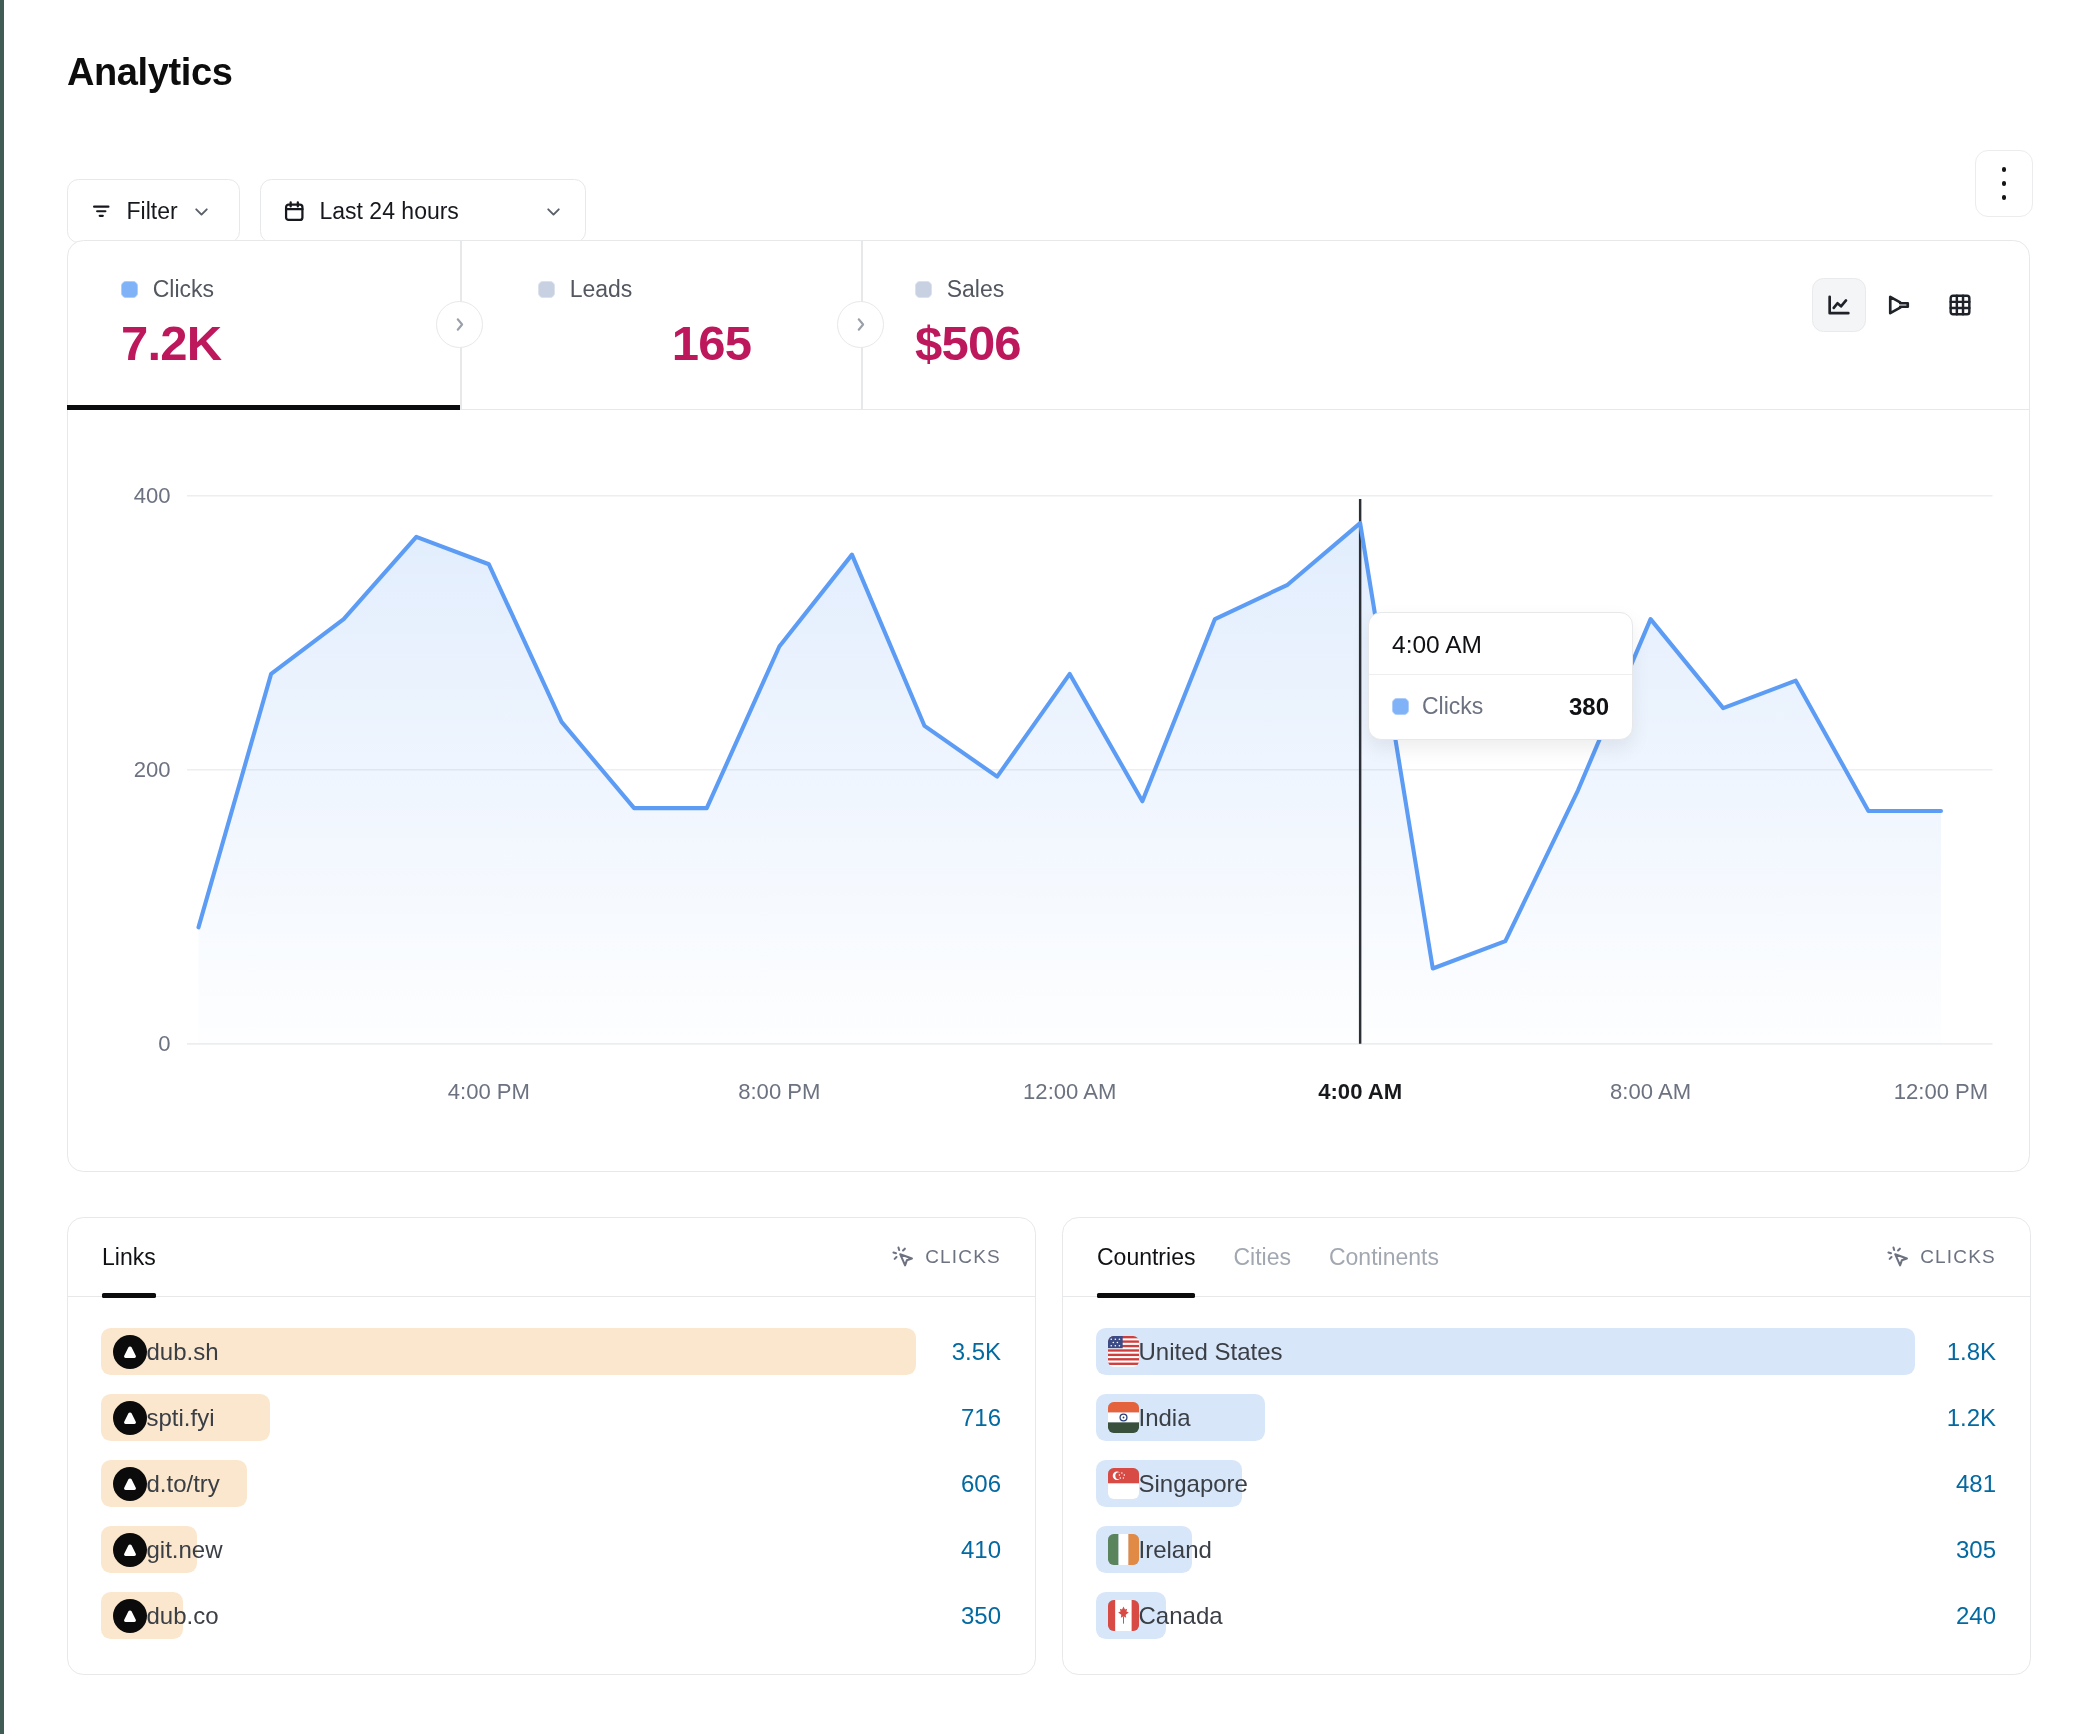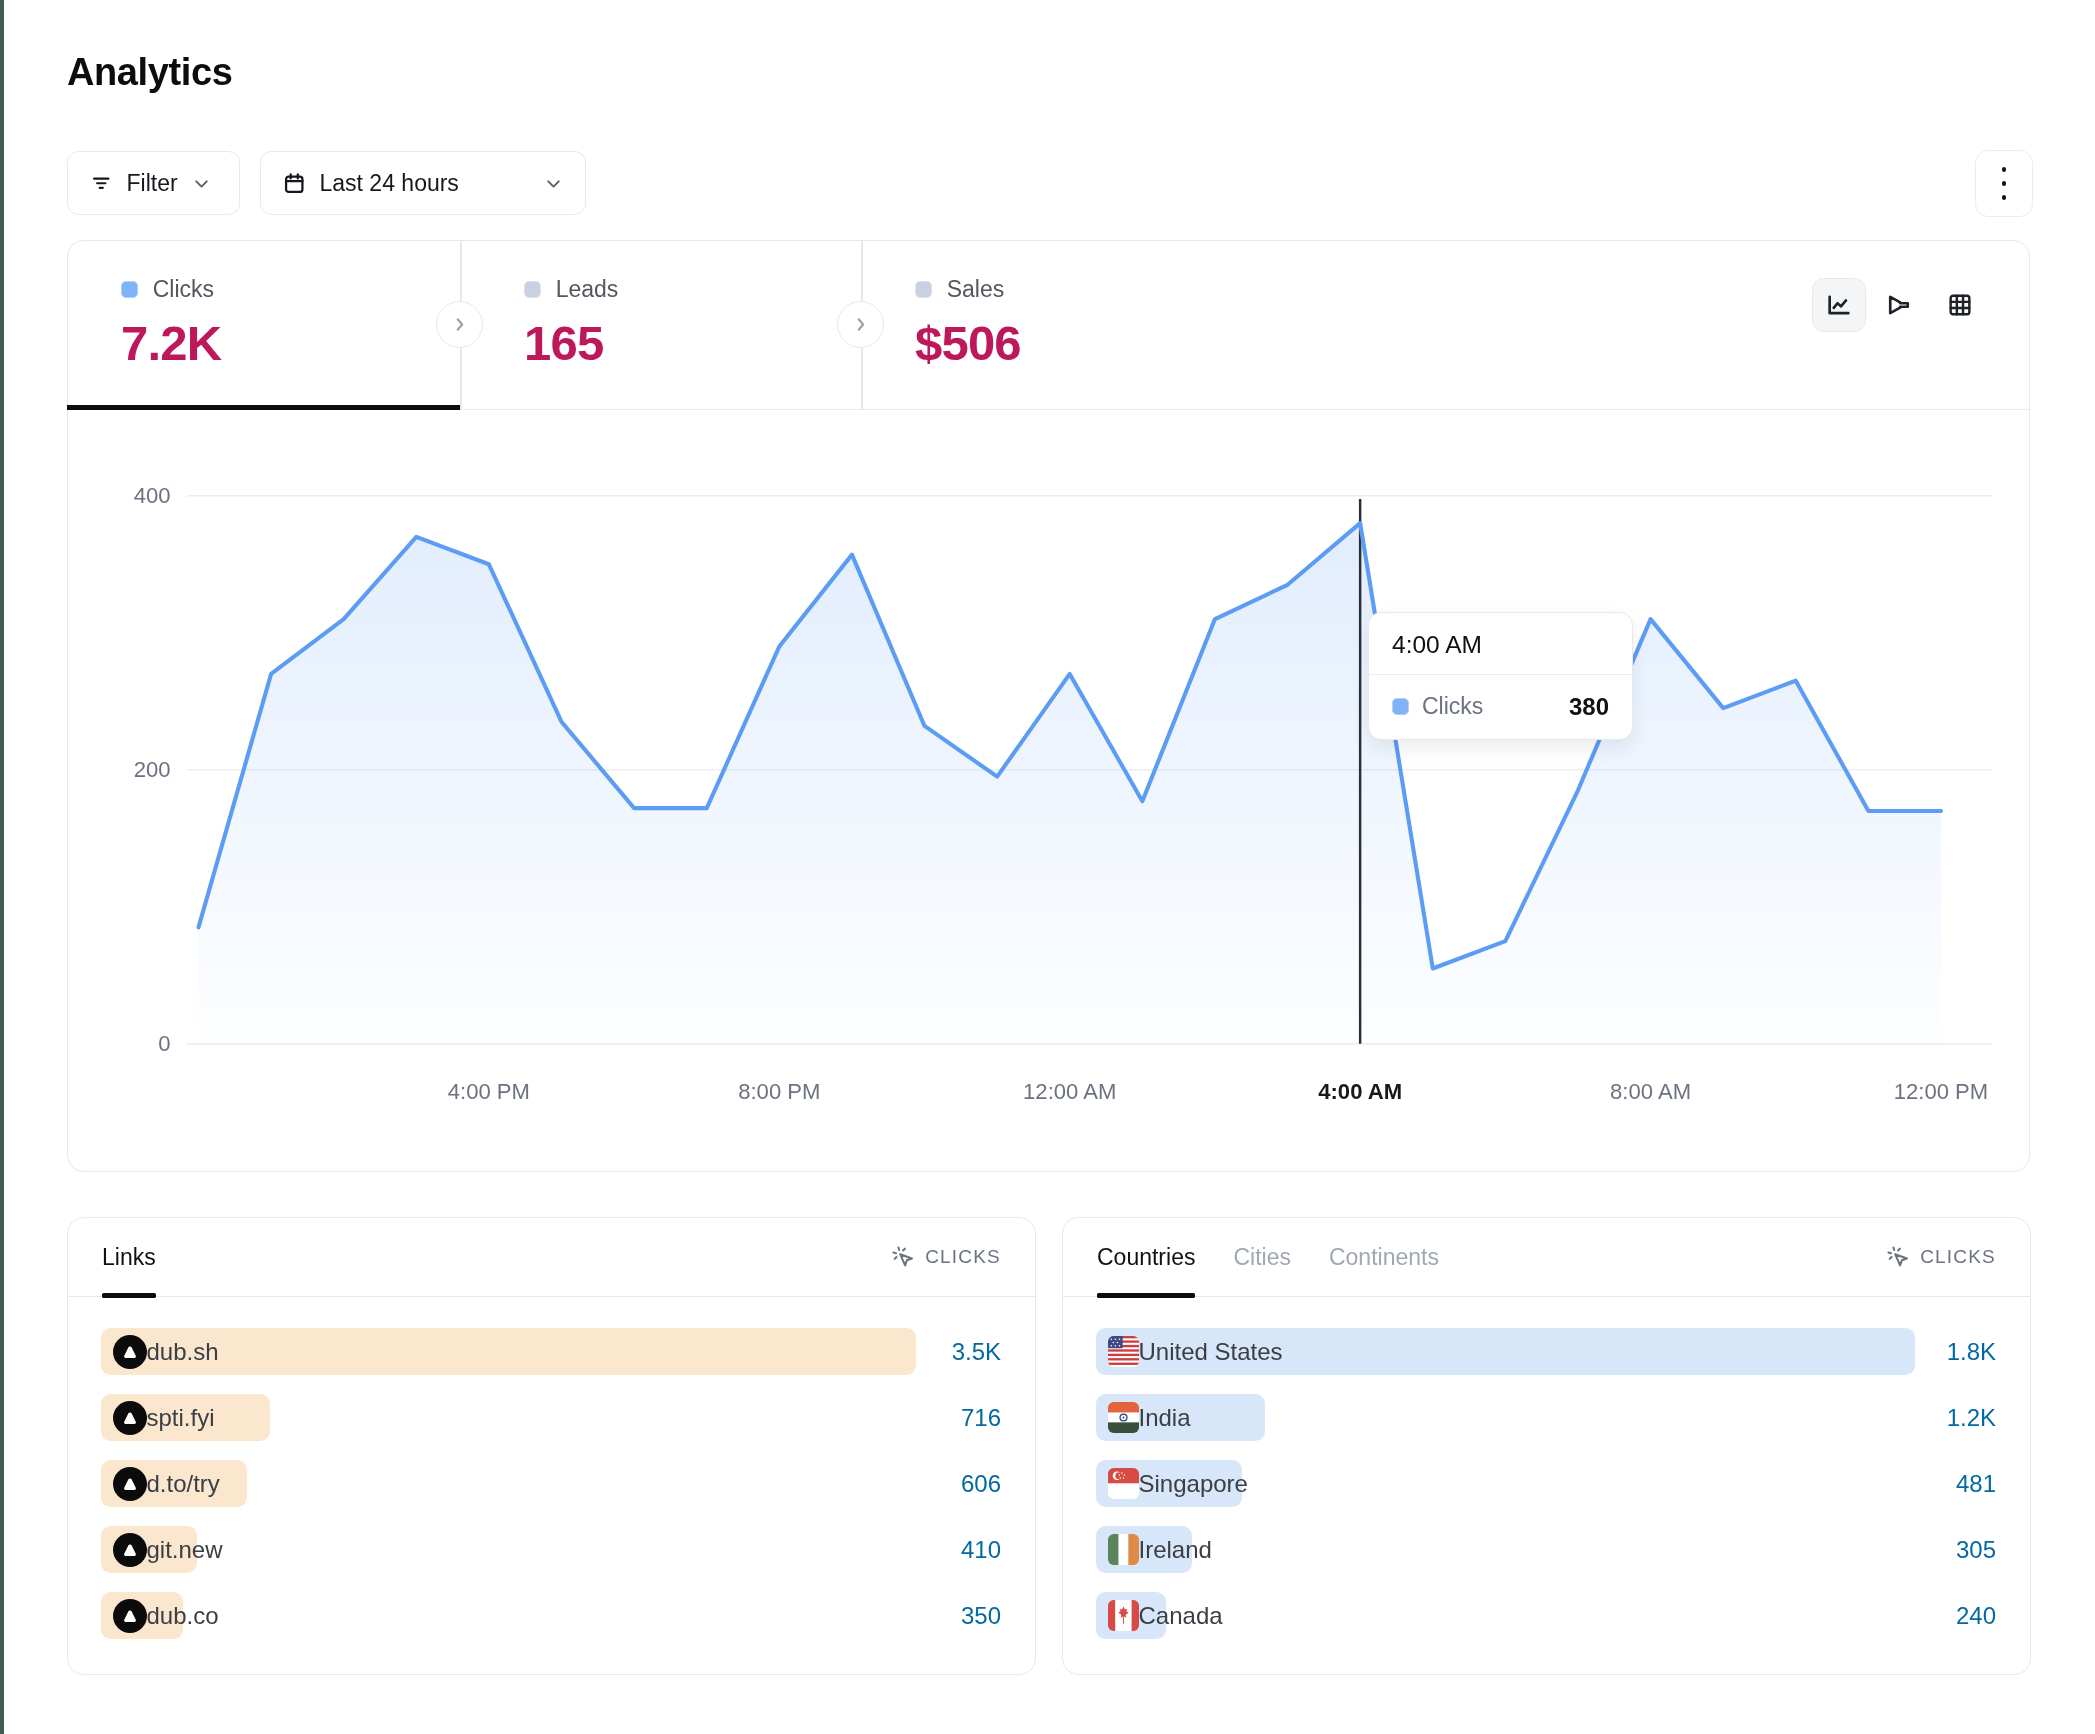--- a/index.html
+++ b/index.html
@@ -3,41 +3,41 @@
 <meta charset="utf-8">
 <style>
   html,body{margin:0;padding:0;background:#ffffff;font-family:"Liberation Sans",sans-serif;}
   #app{position:relative;width:2096px;height:1735px;background:#ffffff;overflow:hidden;}
   #left-edge{position:absolute;left:0;top:0;width:4.1px;height:1735px;background:#415b55;}
 
   .abs{position:absolute;}
   #page-title{left:67px;top:51px;font-size:38px;font-weight:700;color:#0d0d0d;letter-spacing:-0.4px;}
 
   .btn{box-sizing:border-box;display:flex;align-items:center;gap:13px;background:#fff;
-       border:1.6px solid #e7e8ea;border-radius:11.5px;height:64px;padding:0 21px;cursor:pointer;}
+       border:1.6px solid #e7e8ea;border-radius:11.5px;height:64px;padding:0 21px;cursor:pointer;margin-top:28px;}
   #filter-button{left:67px;top:151px;width:173px;}
   #date-button{left:260px;top:151px;width:326px;}
   .btn-label{font-size:23px;color:#16181d;}
   #date-button .btn-label{flex:1;}
   .icon{display:inline-flex;align-items:center;justify-content:center;}
   .icon svg{display:block;}
 
   #kebab-button{left:1975px;top:150px;width:56px;height:65px;border:1.6px solid #ececee;border-radius:13px;
       background:#fff;display:flex;align-items:center;justify-content:center;flex-direction:column;gap:9px;cursor:pointer;}
   .kebab-dot{width:4.9px;height:4.9px;border-radius:50%;background:#141414;}
 
   
   #main-card{left:67px;top:240px;width:1963px;height:932px;border:1.6px solid #e7e8ea;border-radius:16.4px;background:#fff;box-sizing:border-box;}
   #card-header{position:absolute;left:67px;top:240px;width:1963px;height:170px;border-bottom:1.6px solid #e7e8ea;box-sizing:border-box;}
   .stat-divider{position:absolute;top:240px;width:1.6px;height:169px;background:#e7e8ea;}
   #stat-divider-1{left:460px;}
   #stat-divider-2{left:861px;}
   .stat{position:absolute;top:240px;height:169px;}
   #stat-clicks{left:67px;width:393px;}
-  #stat-leads{left:470px;width:401px;}
+  #stat-leads{left:484px;width:401px;text-align:center;}
   #stat-sales{left:861px;width:401px;}
   .stat-inner{padding:36px 0 0 54px;}
   .stat-label-row{display:flex;align-items:center;gap:14.7px;}
   .legend-chip{width:17px;height:17px;border-radius:4.9px;background:#7fb2f7;border:1.6px solid #aecdfa;box-sizing:border-box;}
   .legend-chip.muted{background:#c7d1e1;border-color:#dbe2ec;}
   .stat-label{font-size:23px;color:#53575f;}
   .stat-value{margin-top:11.5px;font-size:49px;font-weight:700;color:#be185d;letter-spacing:-0.8px;}
   #active-stat-underline{left:67px;top:405px;width:393px;height:4.9px;background:#0b0c0e;}
   .switch-circle{position:absolute;width:47px;height:47px;border-radius:50%;background:#fff;border:1.6px solid #e7e8ea;
       box-sizing:border-box;display:flex;align-items:center;justify-content:center;cursor:pointer;color:#9aa0aa;}

